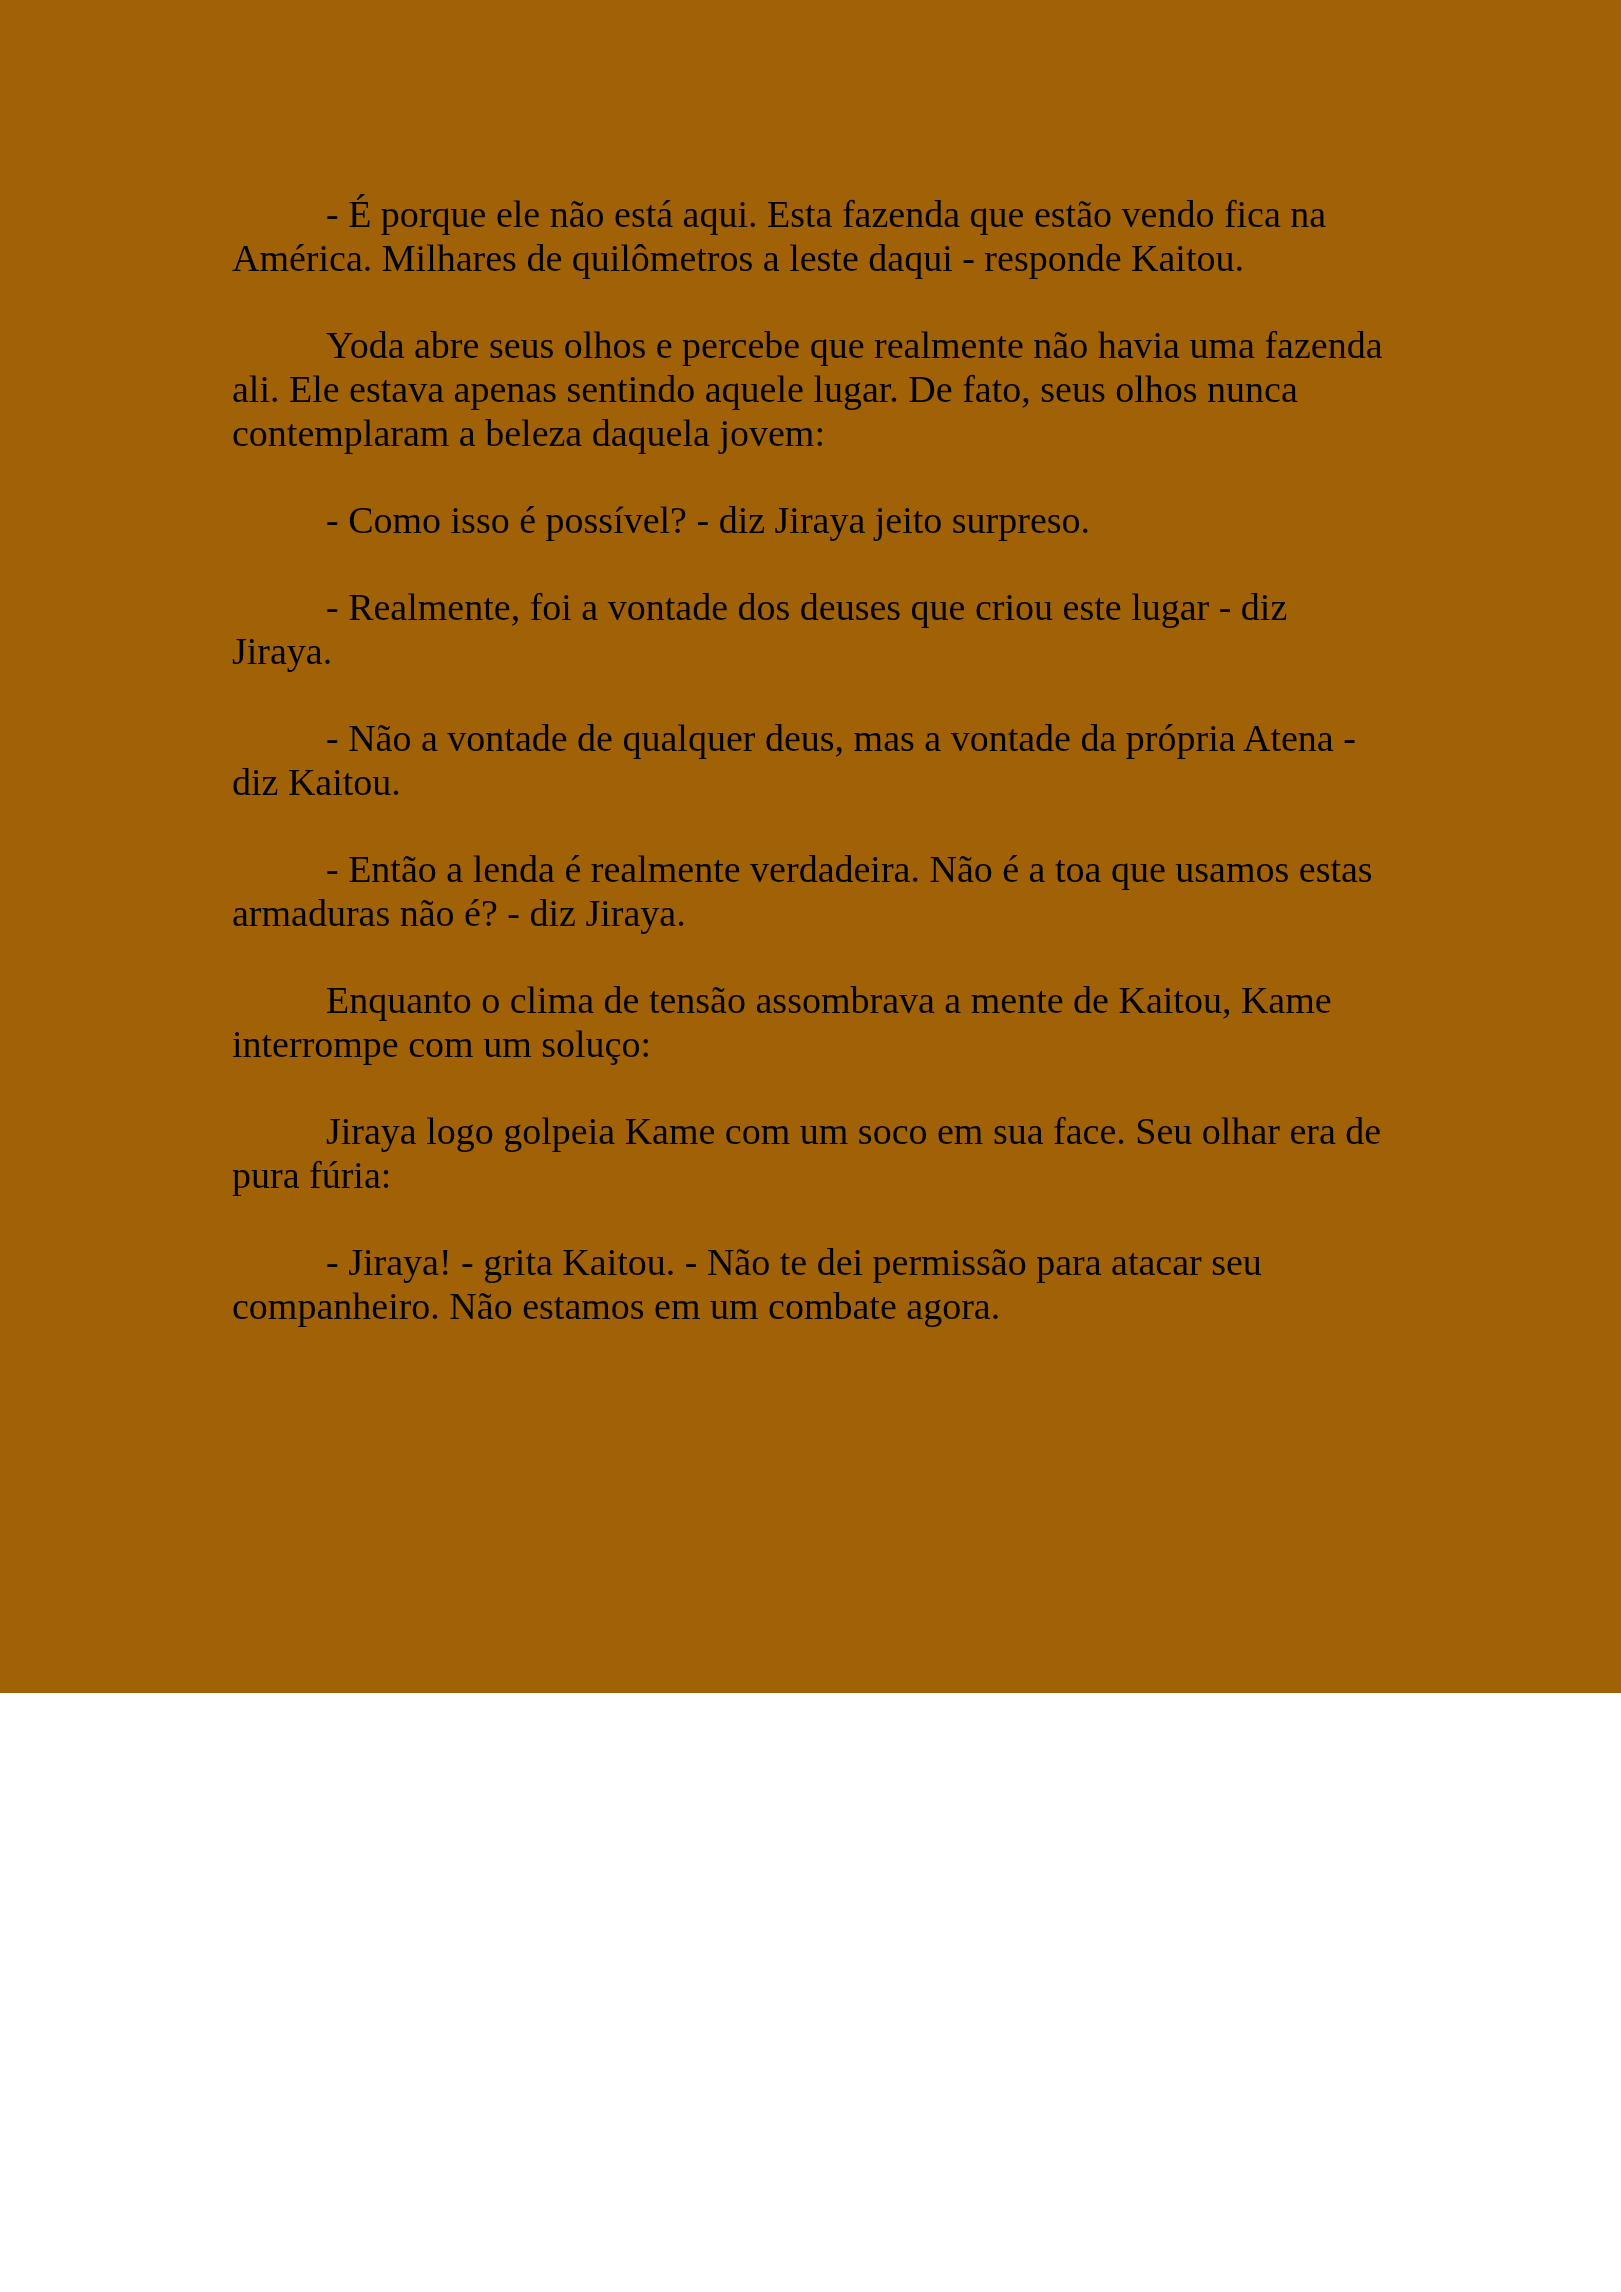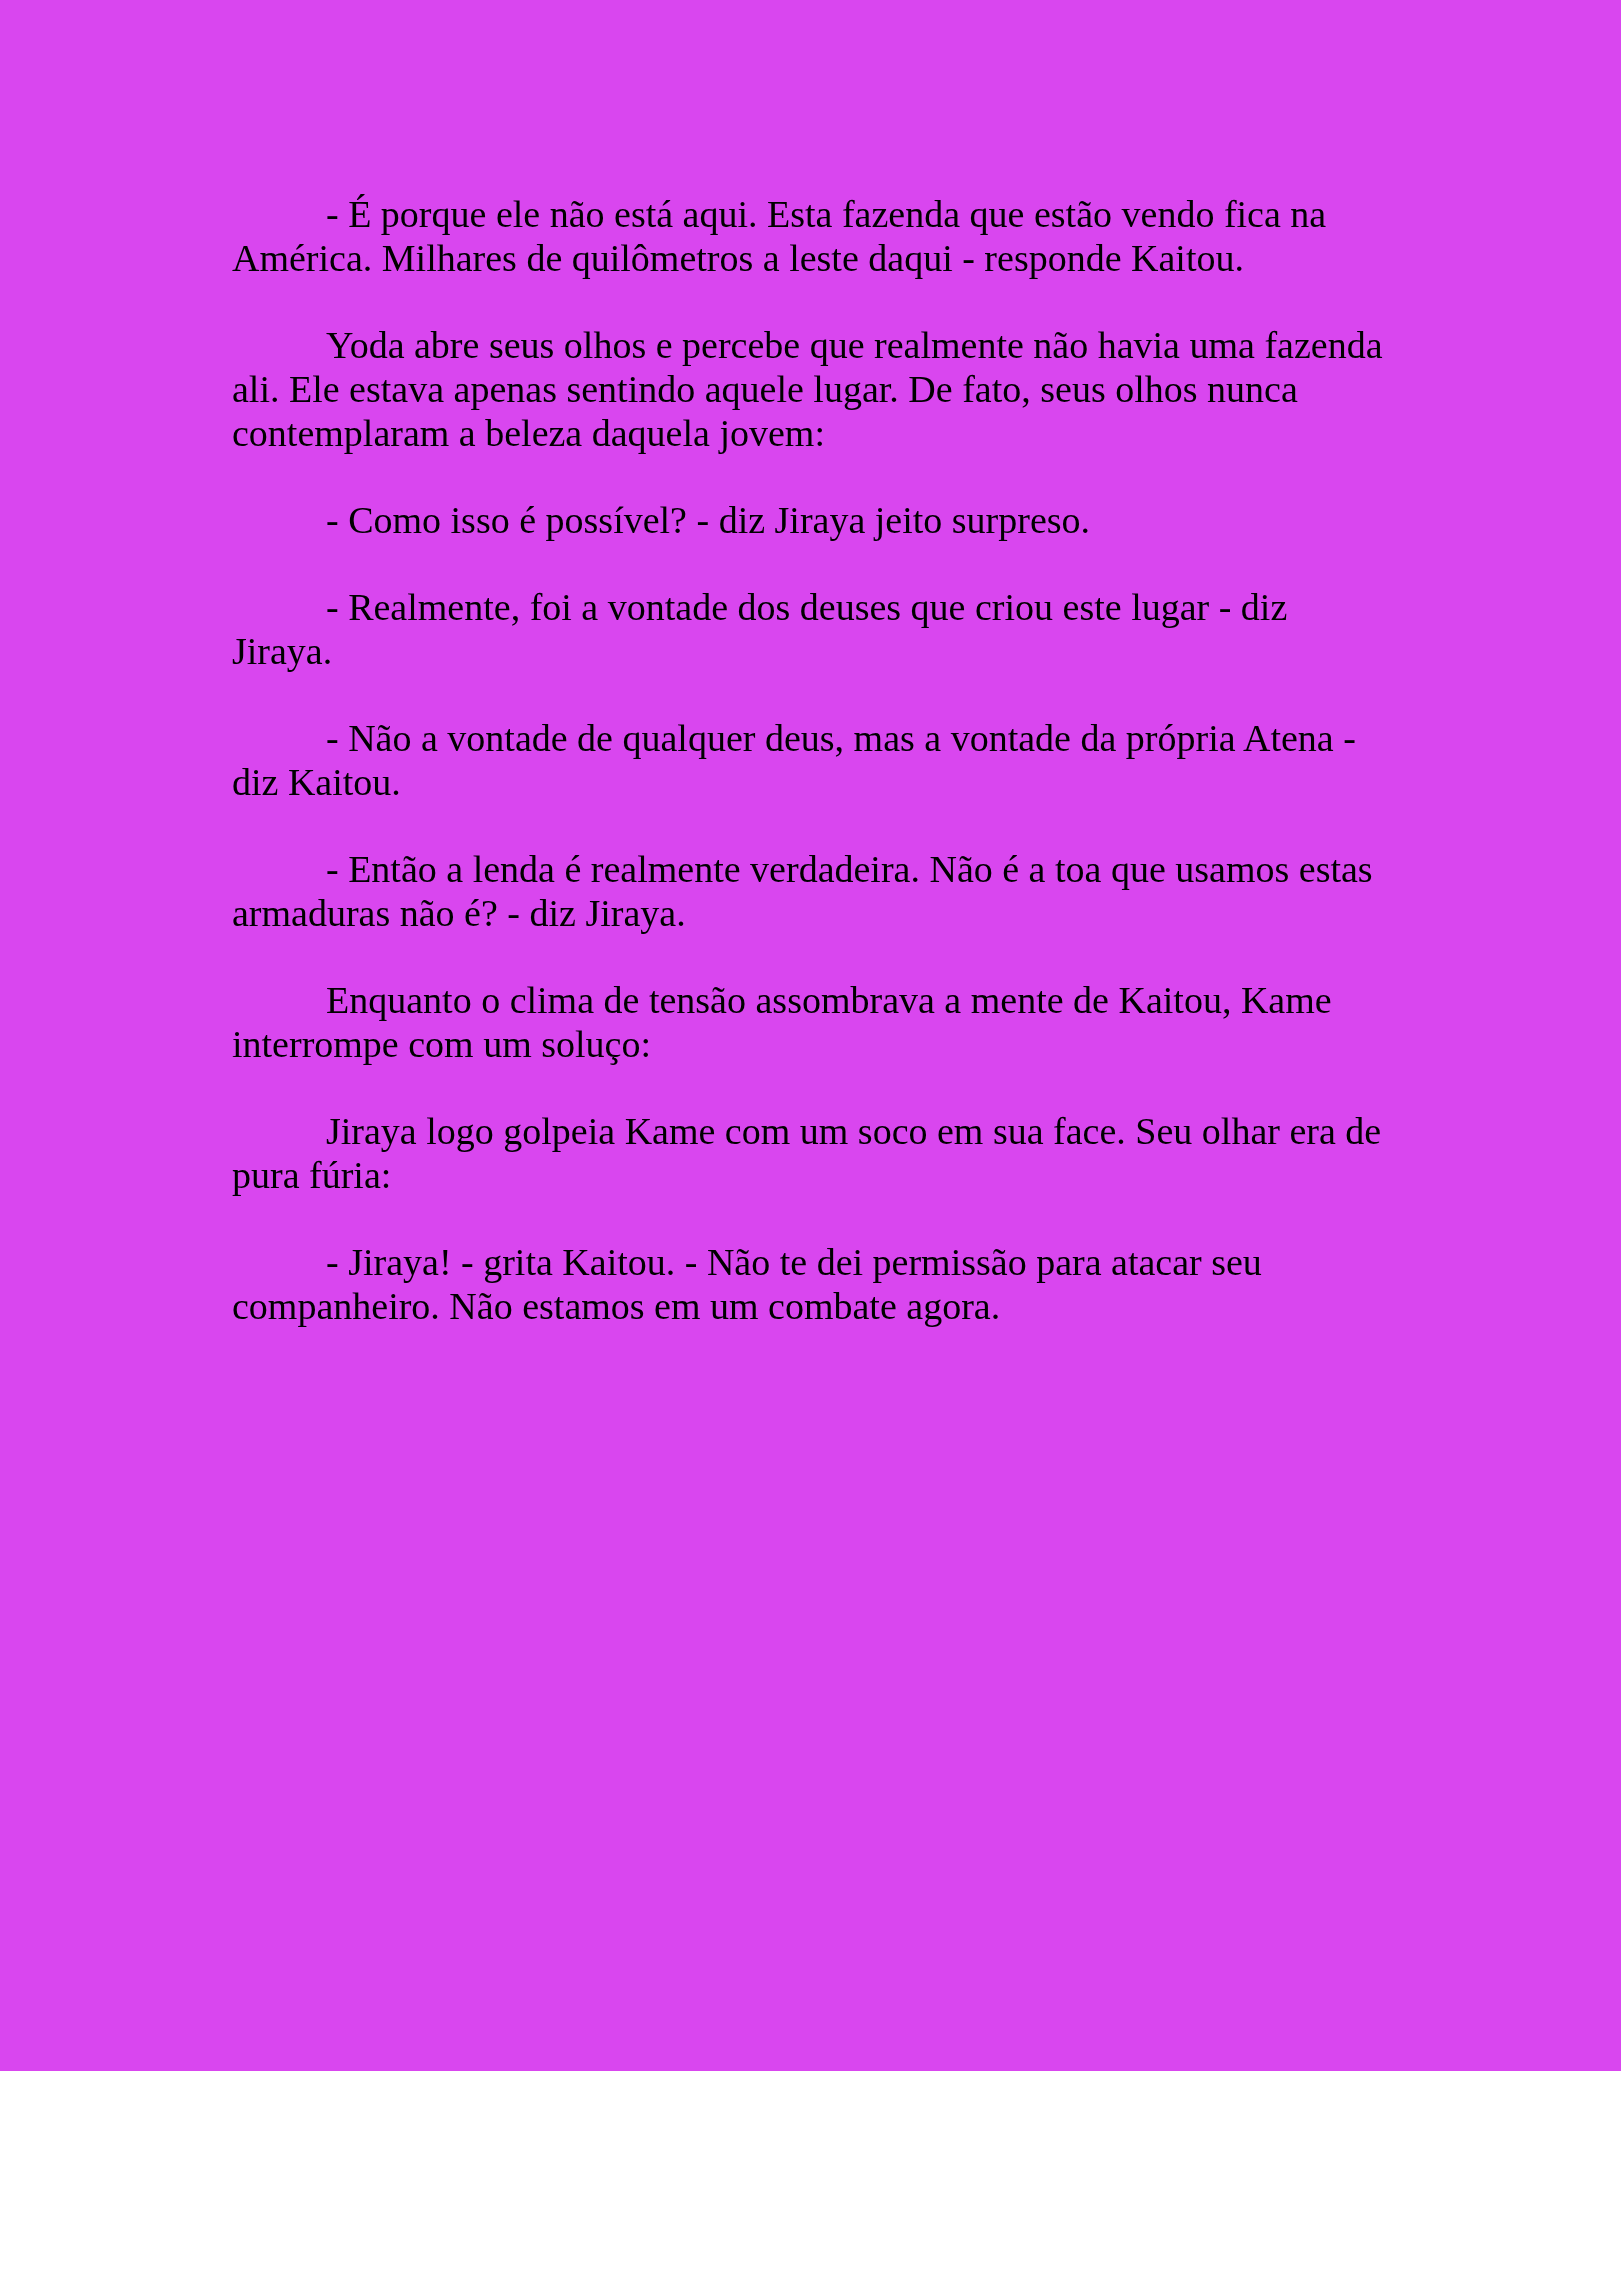--- a/index.html
+++ b/index.html
@@ -3,22 +3,22 @@
   <meta charset="utf-8">
   <style>
     html, body {
       margin: 0;
       padding: 0;
       background: #ffffff;
     }
     .page {
       position: relative;
       width: 1621px;
-      height: 2071px;
-      background: #d946ef;
+      height: 1693px;
+      background: #a16207;
       color: #000000;
       font-family: "Liberation Serif", "DejaVu Serif", serif;
       overflow: hidden;
     }
     .text-block {
       position: absolute;
       left: 232px;
       top: 192px;
       width: 1161px;
     }

